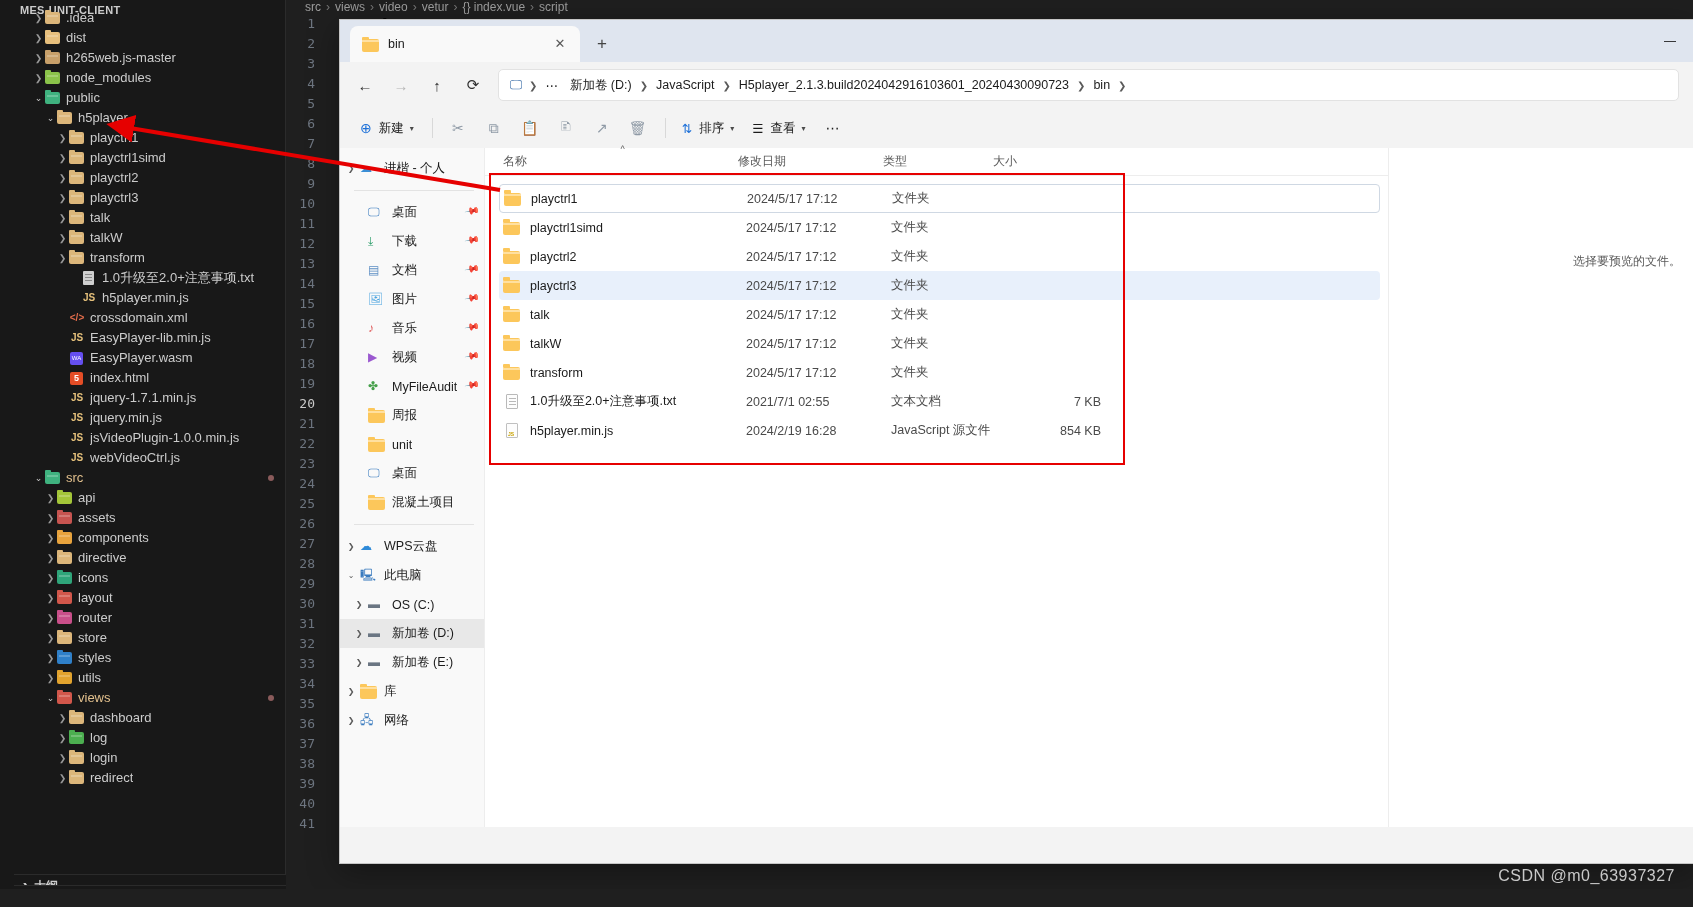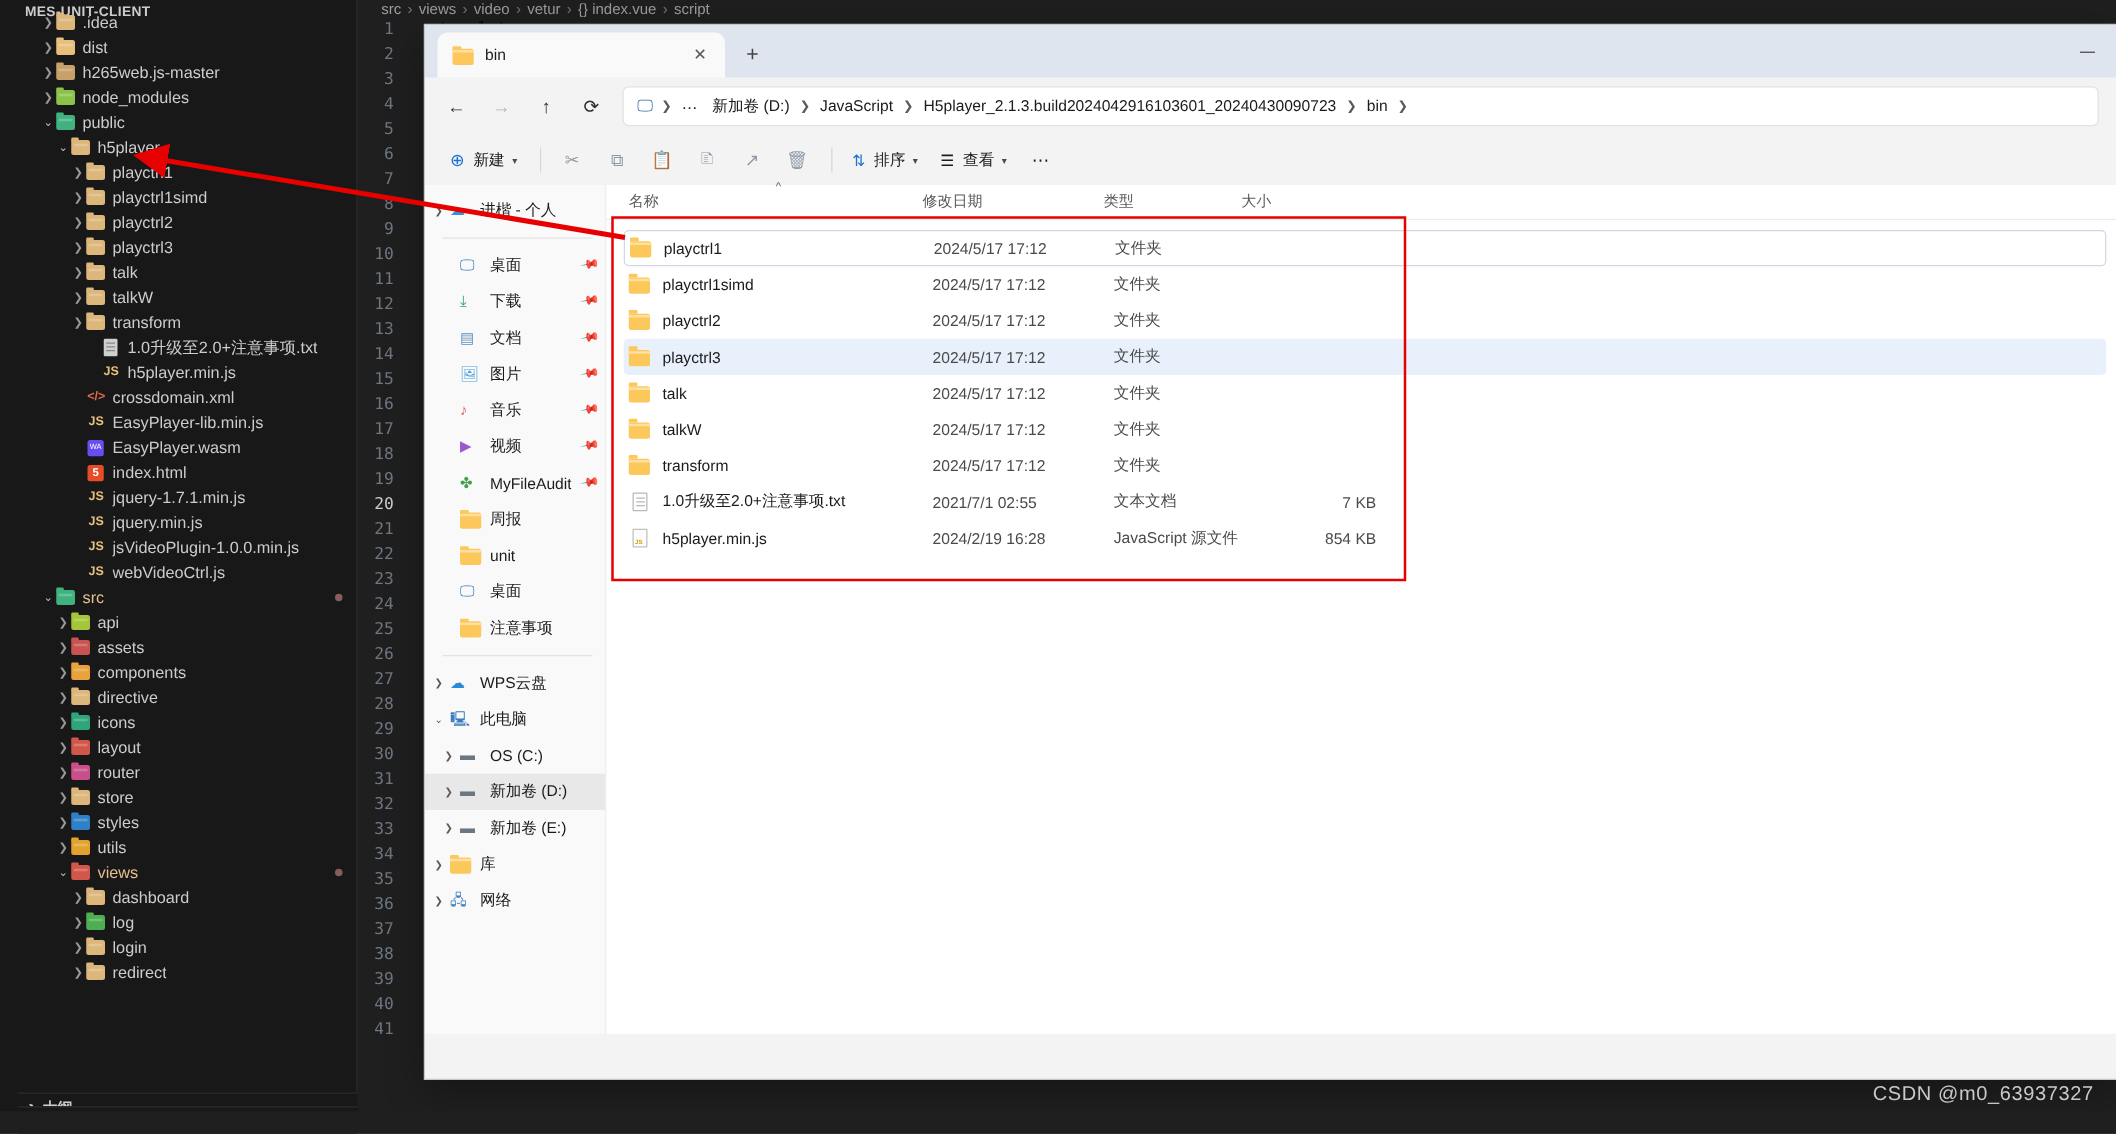--- a/index.html
+++ b/index.html
@@ -666,21 +666,21 @@
           <div class="nv-row" style="padding-left: 10px;">
             <span class="nv-chev">&nbsp;</span>
             <span class="nv-ic"><span style="font-size:12px;color:#3a7bbf;line-height:17px;">🖵</span></span>
             <span class="nv-lbl">桌面</span>
           </div>
           <div class="nv-row" style="padding-left: 10px;">
             <span class="nv-chev">&nbsp;</span>
             <span class="nv-ic">
               <span class="yfld"></span>
             </span>
-            <span class="nv-lbl">注意事项</span>
+            <span class="nv-lbl">混凝土项目</span>
           </div>
           <div class="nv-divider"></div>
           <div class="nv-row" style="padding-left: 2px;">
             <span class="nv-chev">❯</span>
             <span class="nv-ic"><span style="font-size:12px;color:#2e8ad8;line-height:17px;">☁</span></span>
             <span class="nv-lbl">WPS云盘</span>
           </div>
           <div class="nv-row" style="padding-left: 2px;">
             <span class="nv-chev">⌄</span>
             <span class="nv-ic"><span style="font-size:12px;color:#3a7bbf;line-height:17px;">🖳</span></span>
@@ -803,20 +803,23 @@
                 <span class="jsfile"></span>
               </span>
               <span style="width: 216px; flex: 0 0 216px; white-space: nowrap;">h5player.min.js</span>
               <span style="width: 145px; flex: 0 0 145px; white-space: nowrap; color: rgb(74, 74, 74);">2024/2/19 16:28</span>
               <span style="width: 145px; flex: 0 0 145px; white-space: nowrap; color: rgb(74, 74, 74);">JavaScript 源文件</span>
               <span style="width: 65px; flex: 0 0 65px; white-space: nowrap; color: rgb(74, 74, 74); text-align: right;">854 KB</span>
             </div>
           </div>
       </div>
 
+      <div class="ex-preview">
+        <div class="preview-note">选择要预览的文件。</div>
+      </div>
     </div>
 
   </div>
 
   <svg class="anno" viewBox="0 0 1693 907">
     <defs>
       <marker id="arrowhead" markerWidth="7" markerHeight="7" refX="1" refY="3.5" orient="auto">
         <polygon points="0 0, 7 3.5, 0 7" fill="#e60000"></polygon>
       </marker>
     </defs>

